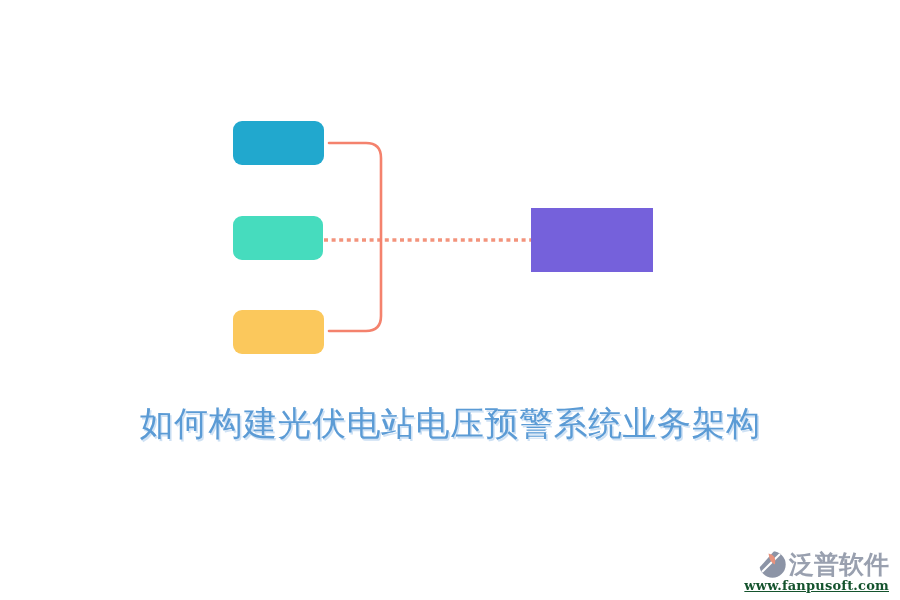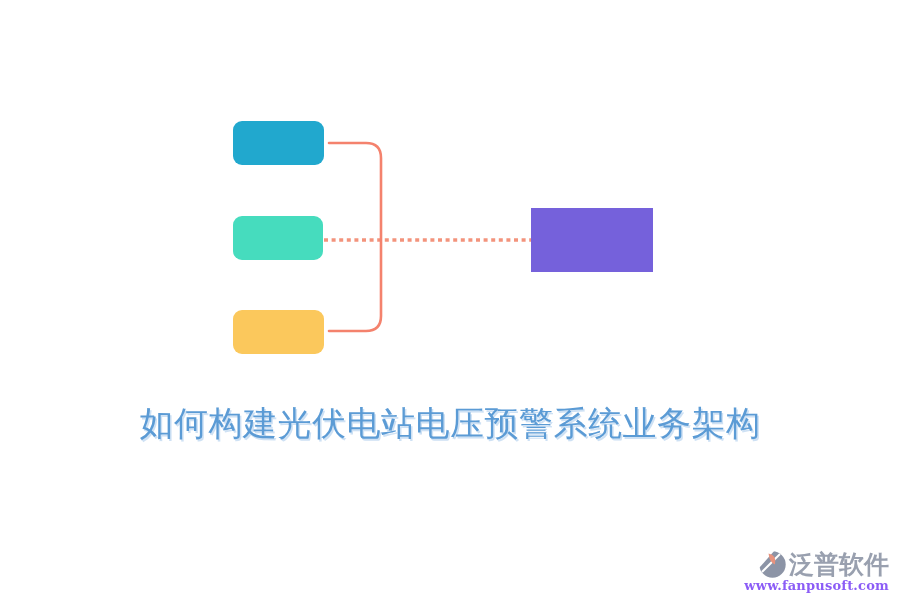--- a/index.html
+++ b/index.html
@@ -81,16 +81,16 @@
   <div class="watermark">
     <div class="wm-row">
       <svg width="29" height="29" viewBox="0 0 29 29">
         <circle cx="14.5" cy="14.5" r="13.2" fill="#8C94A6"></circle>
         <polygon points="0,0 17,0 1,18" fill="#ffffff"></polygon>
         <line x1="4" y1="22" x2="22" y2="4" stroke="#ffffff" stroke-width="2"></line>
         <path d="M 10.5 3.5 Q 19 5 17 14.5 Q 11.5 12.5 10.5 3.5 Z" fill="#E8937E"></path>
       </svg>
       <span class="wm-brand" style="color: rgb(153, 160, 175);">泛普软件</span>
     </div>
-    <div class="wm-url" style="color: #8b5cf6;">www.fanpusoft.com</div>
+    <div class="wm-url" style="color: #14532d; text-decoration: underline;">www.fanpusoft.com</div>
   </div>
 
 </div>
 
 </body></html>

